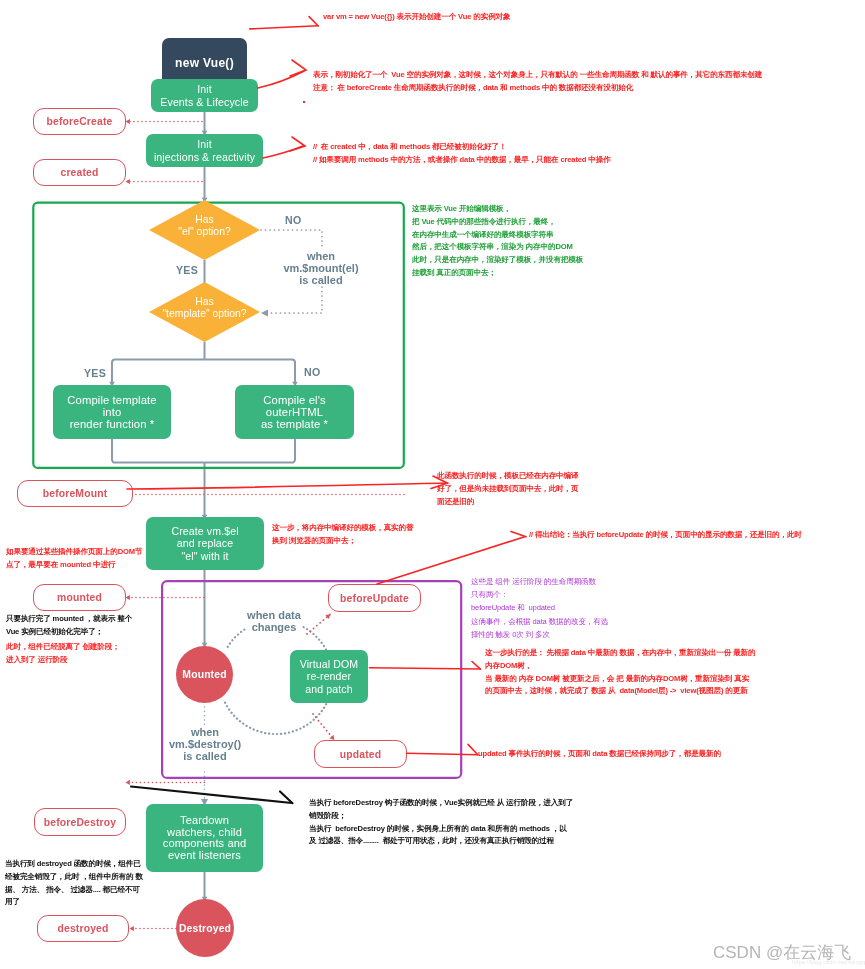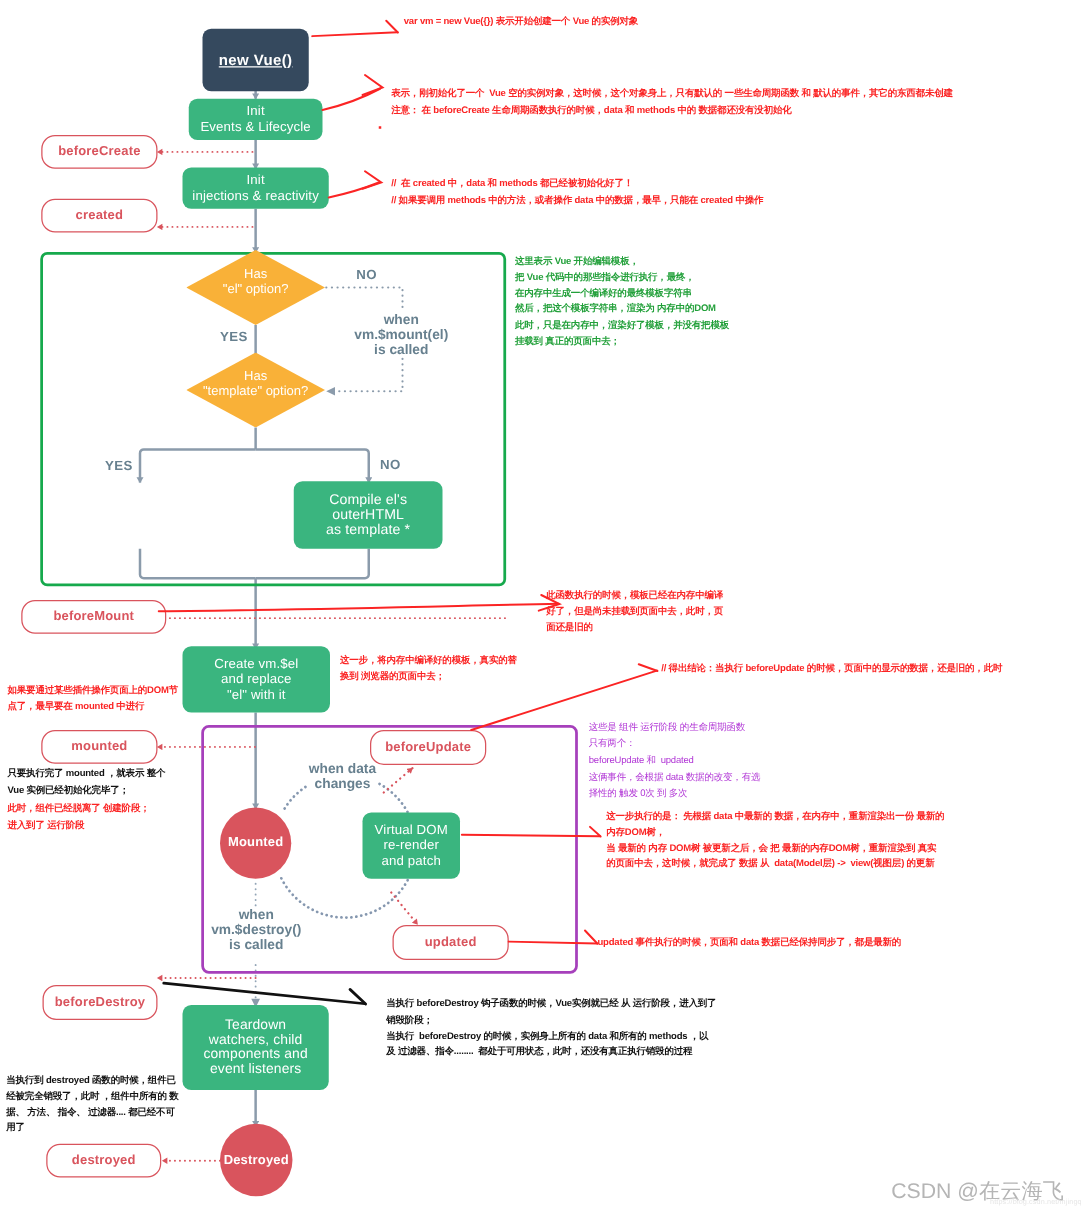--- a/index.html
+++ b/index.html
@@ -118,21 +118,21 @@
     <g stroke="#d9545d" stroke-width="1.8" fill="none" stroke-dasharray="0.1,4.2" stroke-linecap="round">
       <path d="M307,634 L330,614.5" marker-end="url(#ar-reddash)"></path>
       <path d="M313,714 L334,739.5" marker-end="url(#ar-reddash)"></path>
     </g>
 
     <rect x="33.3" y="202.7" width="370.5" height="265.2" rx="4.5" fill="none" stroke="#16a94c" stroke-width="2.2"></rect>
 
     <rect x="162.1" y="581.1" width="299.1" height="196.8" rx="5" fill="none" stroke="#a640bb" stroke-width="2.2"></rect>
   </svg>
 
-  <div class="node node-navy" style="left:162px;top:23px;width:85px;height:50px;text-decoration:underline;">
+  <div class="node node-navy" style="left:162px;top:38px;width:85px;height:50px;">
     <span>new Vue()</span>
   </div>
 
   <div class="node node-green" style="left:151px;top:79px;width:107px;height:33px;">
     <span>Init</span>
     <span>Events &amp; Lifecycle</span>
   </div>
 
   <div class="node node-green" style="left:146px;top:134px;width:117px;height:33px;">
     <span>Init</span>
@@ -167,20 +167,25 @@
   <div class="flowlabel" style="left:176px;top:264px;">YES</div>
   <div class="flowlabel" style="left:84px;top:366.5px;">YES</div>
   <div class="flowlabel" style="left:304px;top:366px;">NO</div>
 
   <div class="flowtext" style="left:282px;top:250px;width:78px;">
     <span>when</span>
     <span>vm.$mount(el)</span>
     <span>is called</span>
   </div>
 
+  <div class="node node-green" style="left:53px;top:385px;font-size:11.3px;line-height:12px;width:118px;height:54px;">
+    <span>Compile template</span>
+    <span>into</span>
+    <span>render function *</span>
+  </div>
 
   <div class="node node-green" style="left:235px;top:385px;font-size:11.3px;line-height:12px;width:119px;height:54px;">
     <span>Compile el's</span>
     <span>outerHTML</span>
     <span>as template *</span>
   </div>
 
   <div class="hook" style="left:17px;top:480px;width:116px;height:27px;">
     <span>beforeMount</span>
   </div>
@@ -192,21 +197,21 @@
   </div>
 
   <div class="hook" style="left:33px;top:584px;width:93px;height:27px;">
     <span>mounted</span>
   </div>
 
   <div class="circ" style="left:176px;top:646px;width:57px;height:57px;">
     <span>Mounted</span>
   </div>
 
-  <div class="hook" style="left:296px;top:584px;width:93px;height:28px;">
+  <div class="hook" style="left:328px;top:584px;width:93px;height:28px;">
     <span>beforeUpdate</span>
   </div>
 
   <div class="flowtext" style="left:235px;top:609px;width:78px;">
     <span>when data</span>
     <span>changes</span>
   </div>
 
   <div class="node node-green" style="left:290px;top:650px;width:78px;height:53px;">
     <span>Virtual DOM</span>
@@ -217,21 +222,21 @@
   <div class="hook" style="left:314px;top:740px;width:93px;height:28px;">
     <span>updated</span>
   </div>
 
   <div class="flowtext" style="left:166px;top:726px;width:78px;">
     <span>when</span>
     <span>vm.$destroy()</span>
     <span>is called</span>
   </div>
 
-  <div class="hook" style="left:34px;top:788px;width:92px;height:28px;">
+  <div class="hook" style="left:34px;top:808px;width:92px;height:28px;">
     <span>beforeDestroy</span>
   </div>
 
   <div class="node node-green" style="left:146px;top:804px;font-size:11.1px;line-height:11.5px;width:117px;height:68px;">
     <span>Teardown</span>
     <span>watchers, child</span>
     <span>components and</span>
     <span>event listeners</span>
   </div>
 

